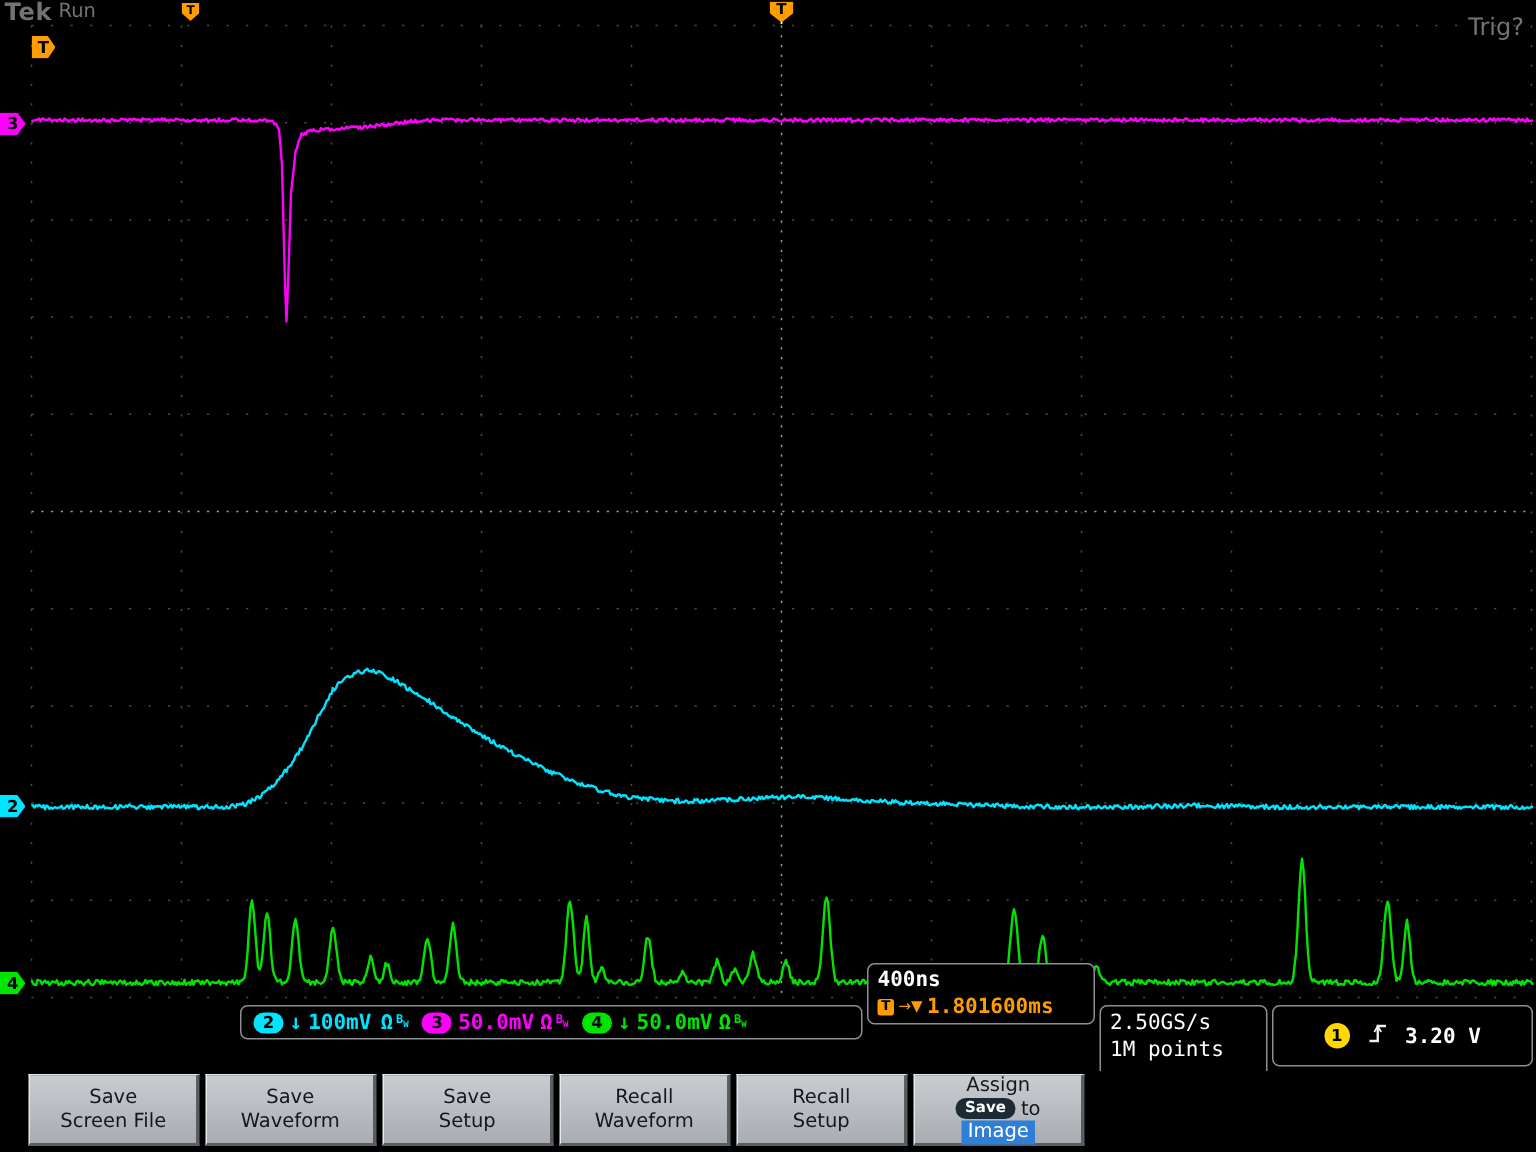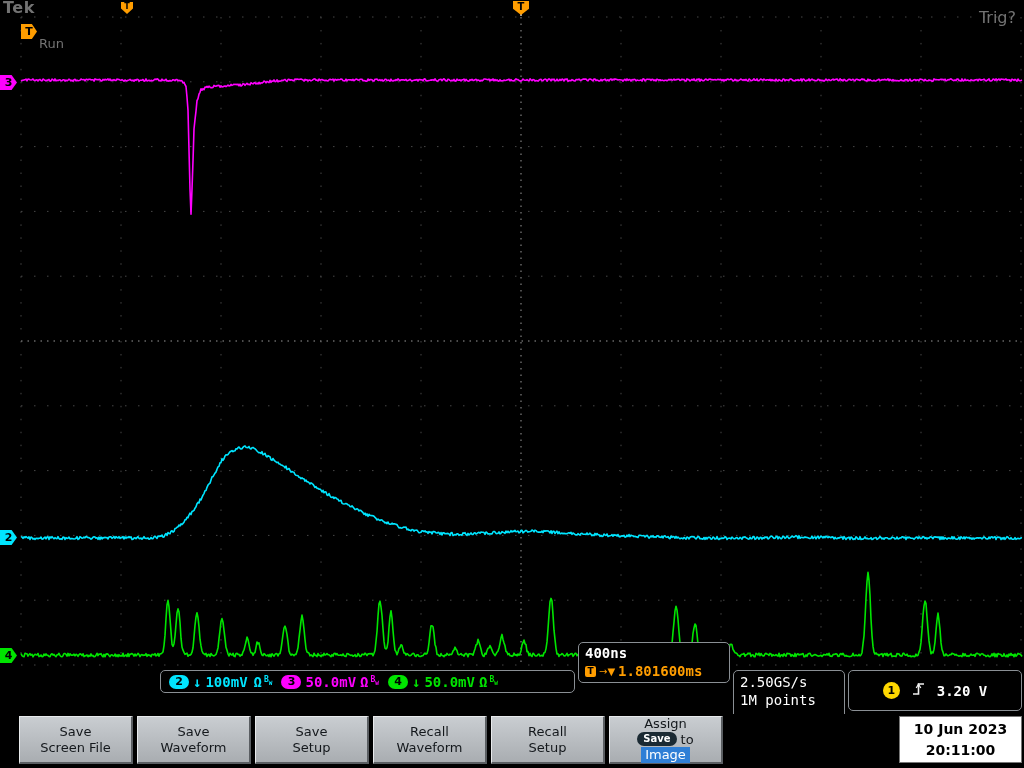--- a/index.html
+++ b/index.html
@@ -1,21 +1,21 @@
 <!DOCTYPE html>
 <html><head>
 <meta charset="utf-8">
 <style>
   html,body{margin:0;padding:0;background:#000;}
   #screen{position:relative;width:1024px;height:768px;background:#000;overflow:hidden;
           font-family:"DejaVu Sans",sans-serif;}
   
   .topbar{position:absolute;left:0;top:0;width:100%;height:17px;color:#737373;z-index:6;}
   .brand{position:absolute;left:3px;top:-2px;font-weight:bold;font-size:16px;letter-spacing:0.5px;}
-  .acq{position:absolute;left:39px;top:0px;font-size:13px;margin-top:36px;}
+  .acq{position:absolute;left:39px;top:0px;font-size:13px;}
   .trigq{position:absolute;right:8px;top:8px;font-size:16px;}
   
   #scope-svg{position:absolute;left:0;top:0;z-index:1;}
   
   .badge-left{position:absolute;left:0;width:17px;height:15px;color:#000;
     font:bold 11px "DejaVu Sans",sans-serif;display:flex;align-items:center;justify-content:center;
     clip-path:polygon(0 0,68% 0,100% 50%,68% 100%,0 100%);z-index:5;}
   .t-left{position:absolute;left:21px;top:24px;width:16px;height:15px;color:#000;
     font:bold 11px "DejaVu Sans",sans-serif;display:flex;align-items:center;justify-content:center;
     clip-path:polygon(0 0,68% 0,100% 50%,68% 100%,0 100%);z-index:5;}
@@ -183,19 +183,15 @@
       </div>
       <div class="mbtn">
         <span>Assign</span>
         <span class="assign-line">
           <span class="save-chip">Save</span>
           <span>to</span>
         </span>
         <span class="img-hl" style="background: rgb(47, 127, 214);">Image</span>
       </div>
     </div>
-    <div class="datetime">
-      <span>10 Jun 2023</span>
-      <span>20:11:00</span>
-    </div>
   </div>
 
 </div>
 
 </body></html>

